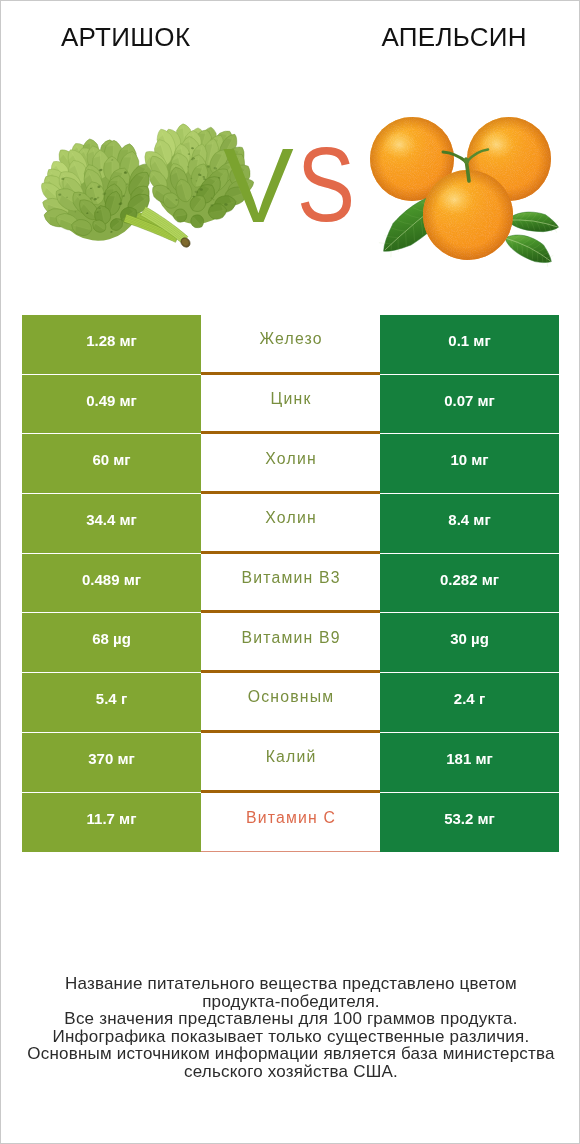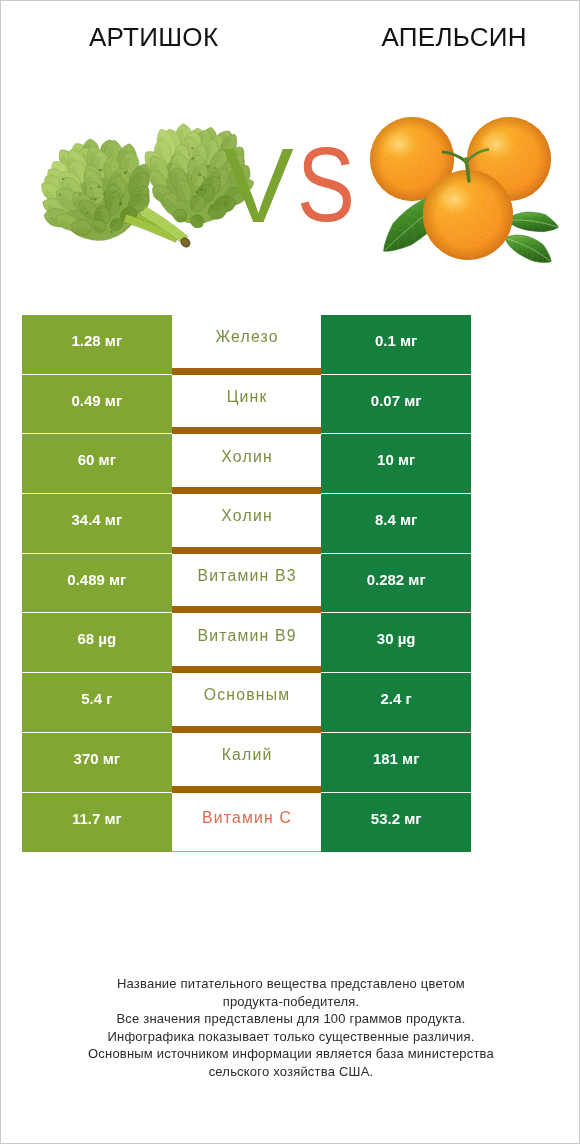--- a/index.html
+++ b/index.html
@@ -6,48 +6,48 @@
   body{width:580px;height:1144px;background:#ffffff;
        font-family:"Liberation Sans",sans-serif;overflow:hidden;
        -webkit-font-smoothing:antialiased;}
   .page{position:relative;width:580px;height:1144px;background:#ffffff;
         box-sizing:border-box;border:1px solid #c9c9c9;}
 
   
   .title{position:absolute;top:21px;font-size:26px;color:#121212;
          text-align:center;font-weight:400;line-height:30px;
          letter-spacing:0.3px;text-indent:0.3px;}
-  .title-l{left:0;width:249px;padding-left:28px;}
+  .title-l{left:0;width:249px;}
   .title-r{left:290px;width:326px;}
 
   
   .hero{position:absolute;left:0;top:0;width:580px;height:300px;}
   .hero svg{position:absolute;left:0;top:0;}
   .vs{position:absolute;font-weight:400;font-size:106px;line-height:106px;}
   .vs-v{left:222px;top:131px;color:#7ba32f;}
   .vs-s{left:296px;top:130px;color:#e2694a;transform:scaleX(0.82);transform-origin:0 0;}
 
   
-  .table{position:absolute;left:21px;top:314px;width:449px;}
+  .table{position:absolute;left:21px;top:314px;width:537px;}
   .row{display:flex;height:59.7px;}
   .cell{display:flex;align-items:center;justify-content:center;
         font-size:15px;font-weight:bold;box-sizing:border-box;
         padding-bottom:8px;}
   .cl{width:179px;color:#ffffff;background:#82a632;border-bottom:1.6px solid #ffffff;}
   .cr{width:179px;color:#ffffff;background:#15803d;border-bottom:1.6px solid #ffffff;}
-  .cm{width:179px;background:#ffffff;border-bottom:7px solid #a16207;
+  .cm{width:179px;background:#ffffff;border-bottom:3px solid #a16207;
       font-weight:500;font-size:15.8px;letter-spacing:1.2px;text-indent:1.2px;}
   .row:last-child .cl,.row:last-child .cr{border-bottom:none;}
   .cm.win-l{color:#798f3f;}
   .cm.win-r{color:#dd6a4c;}
   .row:last-child .cm{border-bottom:1px solid #dd8f79;}
 
   
   .footer{position:absolute;left:0;top:974px;width:580px;text-align:center;
-          font-size:13px;color:#2b2b2b;line-height:17.6px;letter-spacing:0.2px;}
+          font-size:17px;color:#2b2b2b;line-height:17.6px;letter-spacing:0.2px;}
 </style>
 </head>
 <body>
 
 <div class="page">
 
   <div class="title title-l">АРТИШОК</div>
   <div class="title title-r">АПЕЛЬСИН</div>
 
   <div class="hero">

